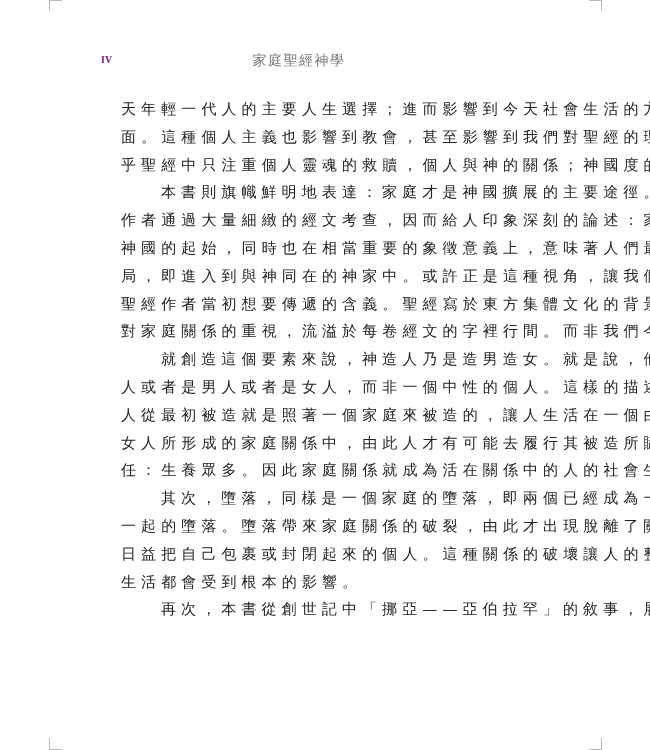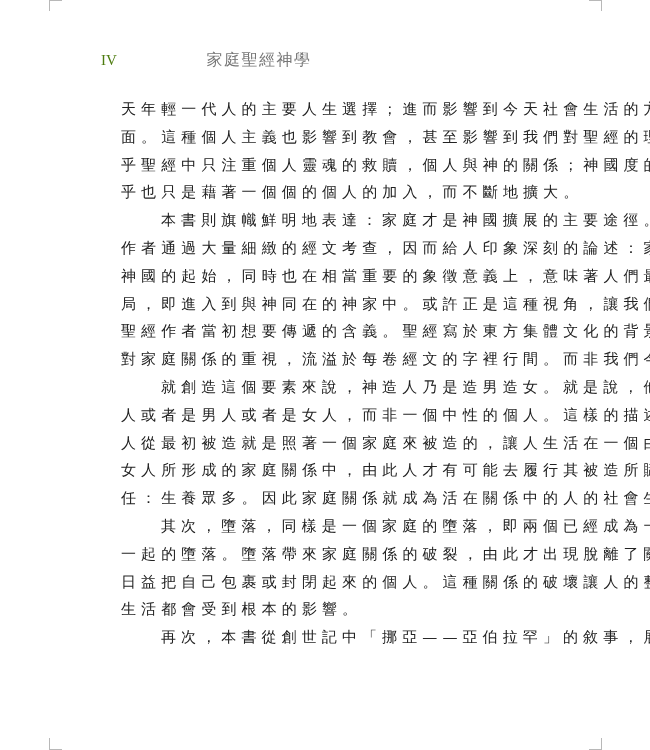--- a/index.html
+++ b/index.html
@@ -31,34 +31,36 @@
       top: 50px;
       left: 0;
       width: 650px;
       height: 20px;
     }
     .folio {
       position: absolute;
       left: 101px;
       top: 0;
       font-family: "Liberation Serif", "DejaVu Serif", serif;
-      font-size: 15px;
-      color: #4d7c0f;
+      font-size: 10px;
+      color: #701a75;
       line-height: 20px;
+      font-weight: bold;
     }
     .book-title {
       position: absolute;
       left: 0;
       width: 518px;
       top: 1px;
       text-align: center;
-      font-size: 16px;
+      font-size: 14px;
       letter-spacing: 1.5px;
       color: #777;
       line-height: 18px;
+      padding-left: 40px;
     }
 
     .body-text {
       position: absolute;
       left: 121px;
       top: 96px;
       width: 404px;
     }
     .line {
       height: 27.8px;
@@ -82,21 +84,20 @@
 
 <div class="running-head">
   <span class="folio">IV</span>
   <span class="book-title">家庭聖經神學</span>
 </div>
 
 <div class="body-text" id="body-text">
   <div class="line">天年輕一代人的主要人生選擇；進而影響到今天社會生活的方方面</div>
   <div class="line">面。這種個人主義也影響到教會，甚至影響到我們對聖經的理解。似</div>
   <div class="line">乎聖經中只注重個人靈魂的救贖，個人與神的關係；神國度的擴展似</div>
-  <div class="line">乎也只是藉著一個個的個人的加入，而不斷地擴大。</div>
   <div class="line indent">本書則旗幟鮮明地表達：家庭才是神國擴展的主要途徑。如本書</div>
   <div class="line">作者通過大量細緻的經文考查，因而給人印象深刻的論述：家庭既是</div>
   <div class="line">神國的起始，同時也在相當重要的象徵意義上，意味著人們最終的結</div>
   <div class="line">局，即進入到與神同在的神家中。或許正是這種視角，讓我們更接近</div>
   <div class="line">聖經作者當初想要傳遞的含義。聖經寫於東方集體文化的背景下，其</div>
   <div class="line">對家庭關係的重視，流溢於每卷經文的字裡行間。而非我們今天更為</div>
   <div class="line indent">就創造這個要素來說，神造人乃是造男造女。就是說，他所造的</div>
   <div class="line">人或者是男人或者是女人，而非一個中性的個人。這樣的描述表明，</div>
   <div class="line">人從最初被造就是照著一個家庭來被造的，讓人生活在一個由男人與</div>
   <div class="line">女人所形成的家庭關係中，由此人才有可能去履行其被造所賦予的責</div>

